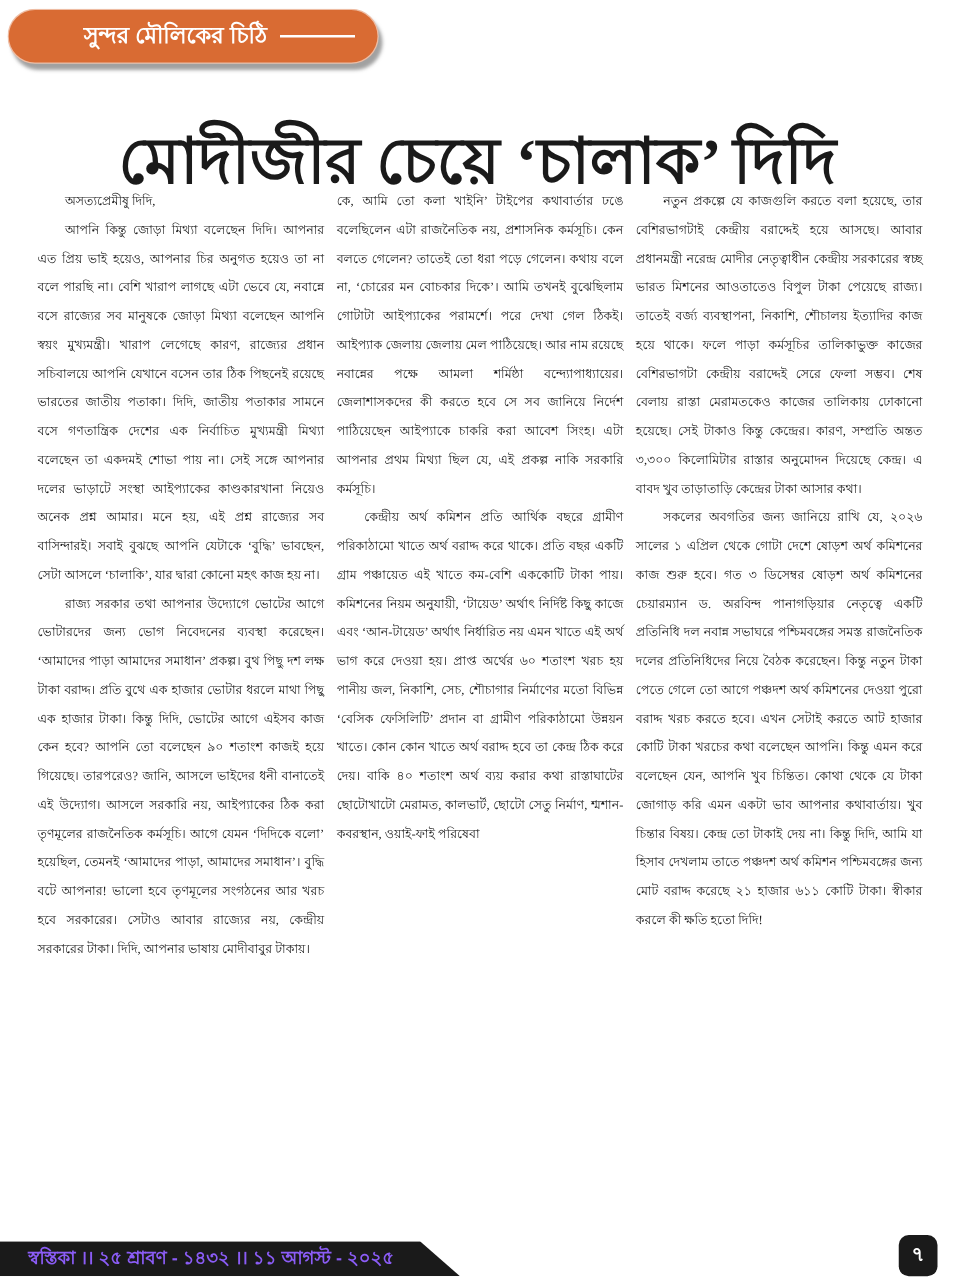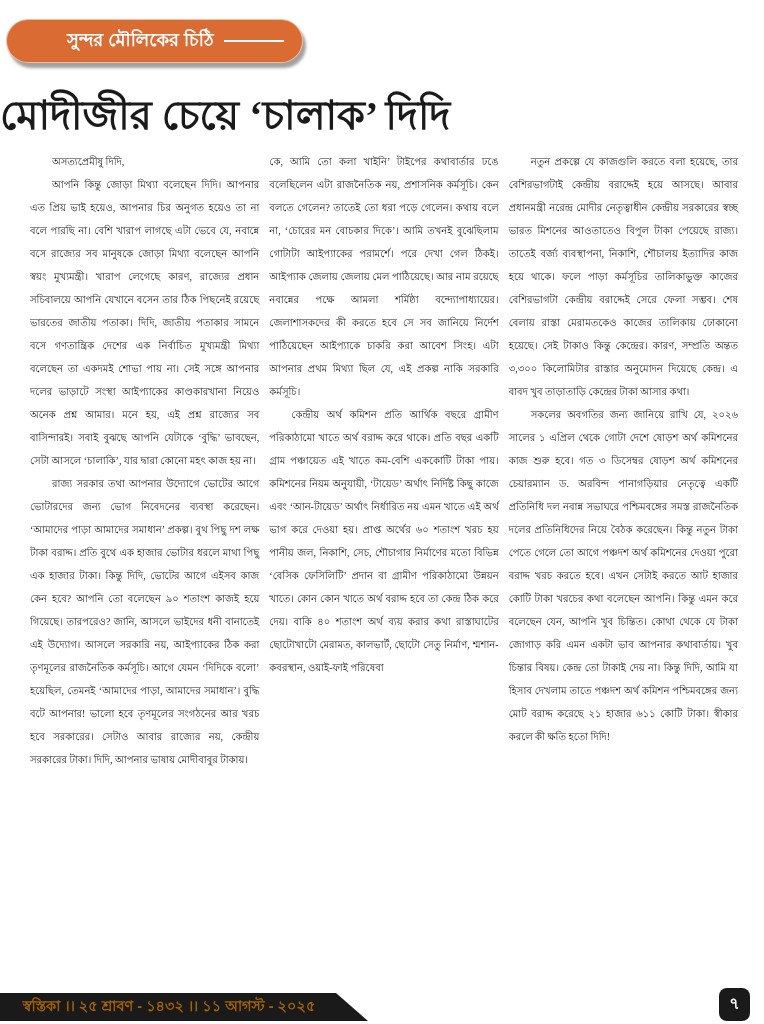--- a/index.html
+++ b/index.html
@@ -5,58 +5,58 @@
   :root { --accent:#d96b33; --ink:#1a1a1a; }
   html,body { margin:0; padding:0; }
   body {
     width:764px; height:1024px; position:relative; overflow:hidden;
     background:#ffffff; color:var(--ink);
     font-family:"Liberation Serif","DejaVu Serif",serif;
   }
 
   
   .header-pill {
-    position:absolute; left:6px; top:19px; width:297px; height:44px;
+    position:absolute; left:6px; top:7px; width:297px; height:44px;
     background:var(--accent); border-radius:24px;
     border:1px solid rgba(255,255,255,.55);
     box-shadow:3px 5px 3px rgba(130,130,130,.75);
     display:flex; align-items:center;
     padding:0 18px 0 60px; box-sizing:border-box;
   }
   .header-pill .tag {
     color:#fff; font-size:18px; font-weight:bold; white-space:nowrap;
     font-family:"Liberation Sans","DejaVu Sans",sans-serif;
   }
   .header-rule { flex:1; height:2px; background:#fff; margin-left:10px; }
 
   
   .title {
     position:absolute; top:62px; left:0; width:100%;
-    text-align:left; font-size:40px; font-weight:bold; line-height:1.35;
+    text-align:center; font-size:51px; font-weight:bold; line-height:1.35;
   }
 
   
   .columns {
     position:absolute; top:150px; left:30px; width:708px; height:820px;
     display:flex; gap:10px;
   }
   .col { flex:1; min-width:0; text-align:justify; font-size:10px; line-height:23px; }
   .col p { margin:0; }
   .col p.indent { text-indent:22px; }
 
   
   .footer-bar {
     position:absolute; left:0; top:993px; width:368px; height:28px;
     background:#1a1a1a;
     clip-path:polygon(0 0, 336px 0, 368px 100%, 0 100%);
     display:flex; align-items:center; justify-content:center;
     padding:0 60px 0 30px; box-sizing:border-box;
   }
   .footer-text {
-    color:#a16207; font-size:14.5px; font-weight:bold; white-space:nowrap;
+    color:#8b5cf6; font-size:14.5px; font-weight:bold; white-space:nowrap;
     font-family:"Liberation Sans","DejaVu Sans",sans-serif;
   }
   .page-badge {
     position:absolute; left:719px; top:988px; width:31px; height:33px;
     background:#1a1a1a; border-radius:8px;
     display:flex; align-items:center; justify-content:center;
     color:#fff; font-size:16px; font-weight:bold;
     font-family:"Liberation Sans","DejaVu Sans",sans-serif;
   }
 </style>

